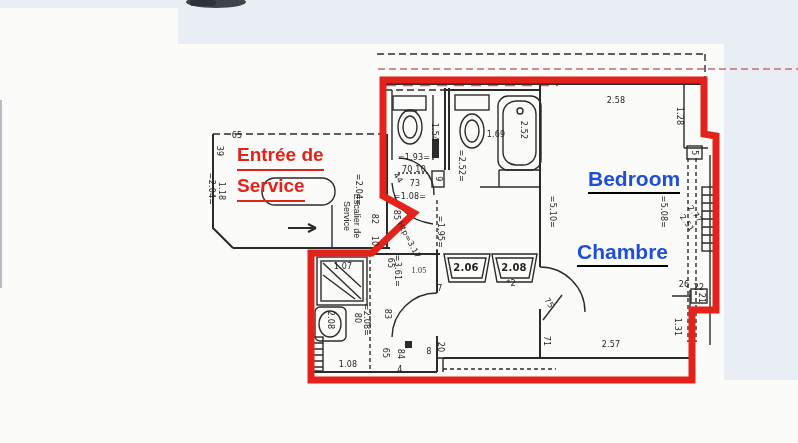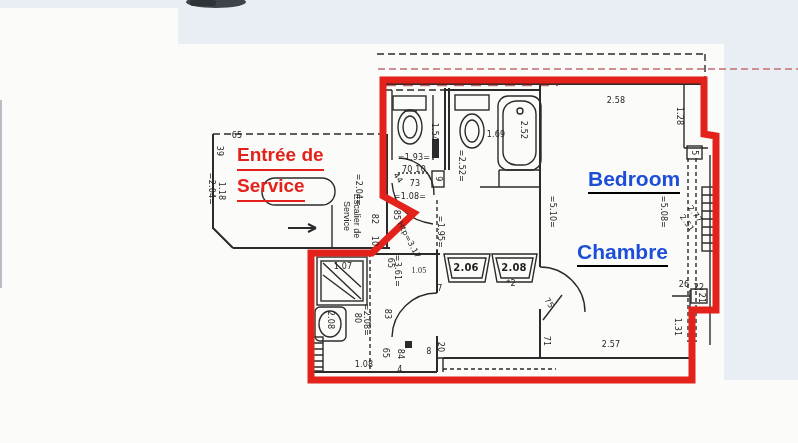--- a/index.html
+++ b/index.html
@@ -190,21 +190,21 @@
       <div class="dim" style="left: 677px; top: 327px; transform: translate(-50%, -50%) rotate(90deg);">1.31</div>
       <div class="dim" style="left: 611px; top: 344px; transform: translate(-50%, -50%) rotate(0deg);">2.57</div>
       <div class="dim" style="left: 343px; top: 266px; transform: translate(-50%, -50%) rotate(0deg);">1.07</div>
       <div class="dim" style="left: 330px; top: 320px; transform: translate(-50%, -50%) rotate(90deg);">2.08</div>
       <div class="dim" style="left: 357px; top: 318px; transform: translate(-50%, -50%) rotate(90deg);">80</div>
       <div class="dim" style="left: 366px; top: 320px; transform: translate(-50%, -50%) rotate(90deg);">=2.08=</div>
       <div class="dim" style="left: 387px; top: 314px; transform: translate(-50%, -50%) rotate(90deg);">83</div>
       <div class="dim" style="left: 385px; top: 353px; transform: translate(-50%, -50%) rotate(90deg);">65</div>
       <div class="dim" style="left: 400px; top: 354px; transform: translate(-50%, -50%) rotate(90deg);">84</div>
       <div class="dim" style="left: 400px; top: 369px; transform: translate(-50%, -50%) rotate(0deg);">4</div>
-      <div class="dim" style="left: 348px; top: 364px; transform: translate(-50%, -50%) rotate(0deg); margin-left: 16px;">1.08</div>
+      <div class="dim" style="left: 348px; top: 364px; transform: translate(-50%, -50%) rotate(0deg);">1.08</div>
       <div class="dim" style="left: 429px; top: 351px; transform: translate(-50%, -50%) rotate(0deg);">8</div>
       <div class="dim" style="left: 440px; top: 347px; transform: translate(-50%, -50%) rotate(90deg);">20</div>
     </div>
 
   <div class="stairs-label">
     <div>Escalier de</div>
     <div>Service</div>
   </div>
 
   <div class="red-note">

